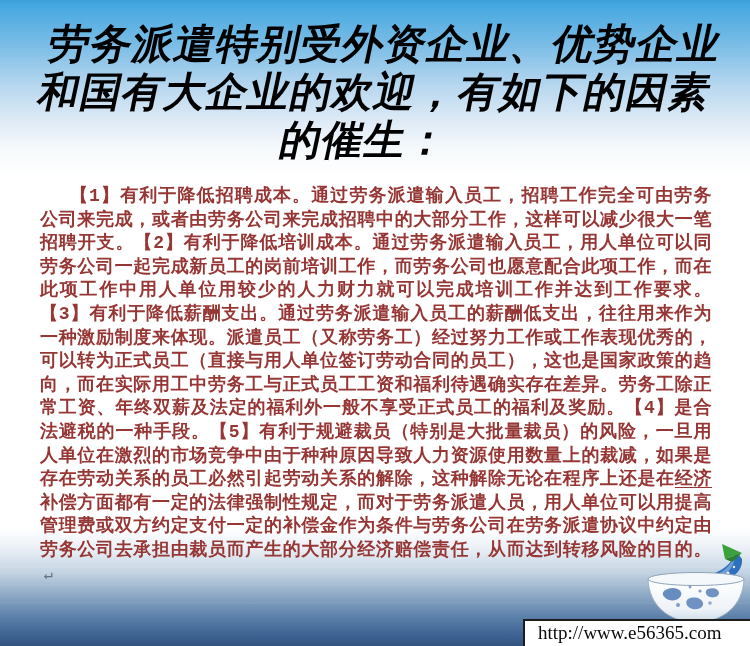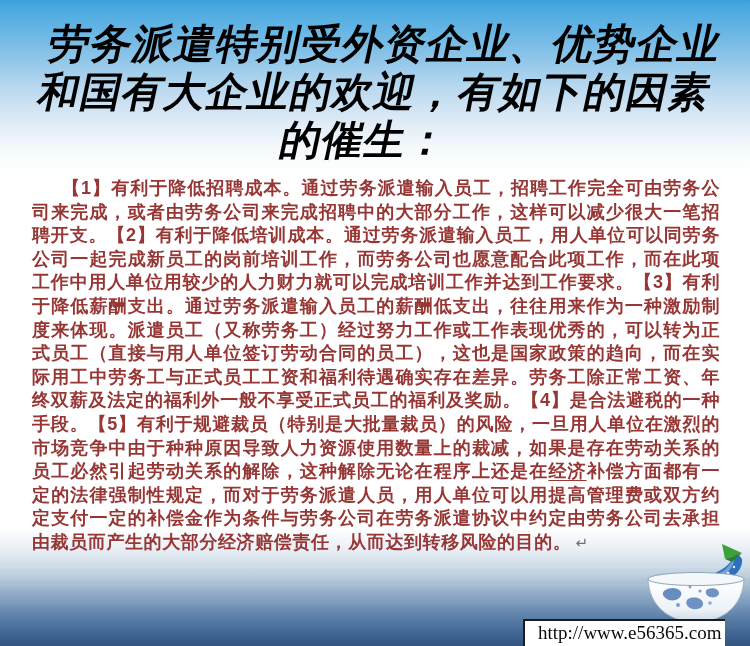--- a/index.html
+++ b/index.html
@@ -40,33 +40,33 @@
     letter-spacing:1px;
   }
   .body-text{
     position:absolute;top:177px;left:32px;width:688px;
     color:#963735;
     font-size:18px;line-height:23.6px;
     font-weight:600;
     letter-spacing:0.6px;
     text-align:justify;
   }
-  .body-text p{margin:0;text-indent:30px;}
+  .body-text p{margin:8px;text-indent:30px;font-family:Liberation Mono, monospace;}
   .hyperlink{text-decoration:underline;text-underline-offset:3px;cursor:pointer;}
   .pmark{
     color:#6b6f77;font-size:15px;font-weight:400;padding-left:4px;
     letter-spacing:0;
   }
   
   .globe-wrap{
     position:absolute;right:0;top:543px;width:108px;height:92px;
   }
   
   .url-box{
-    position:absolute;left:523px;top:619px;width:202px;height:27px;
+    position:absolute;left:523px;top:619px;width:227px;height:27px;
     background:#ffffff;
     border-top:2px solid #1c1c1c;
     border-left:2px solid #1c1c1c;
     box-sizing:border-box;
     font-family:"Liberation Serif","DejaVu Serif",serif;
     font-size:19px;color:#0a0a0a;
     line-height:24px;
     padding-left:13px;
     cursor:pointer;
   }

